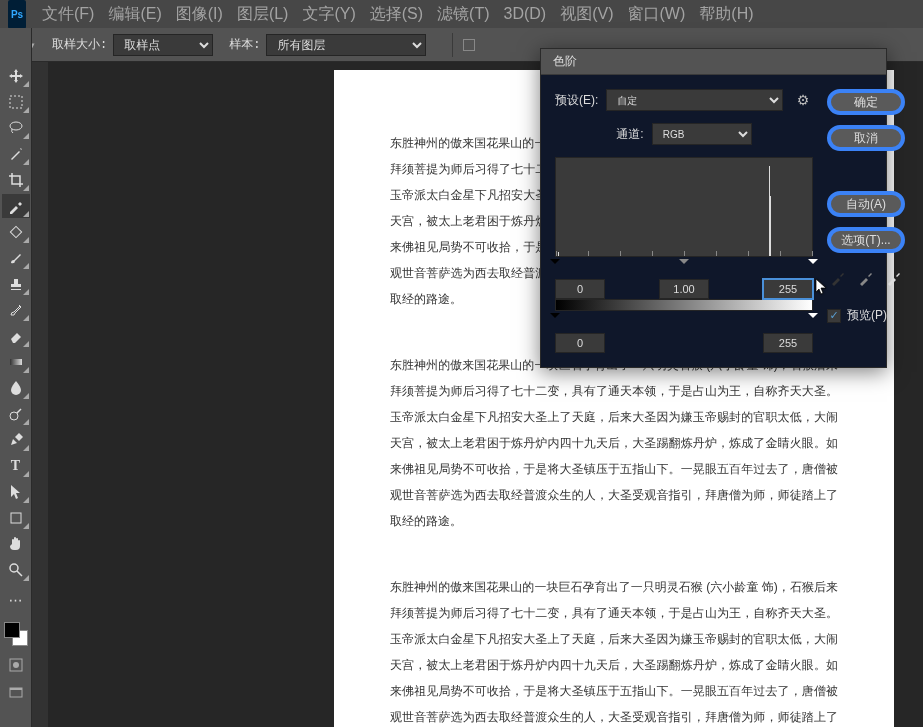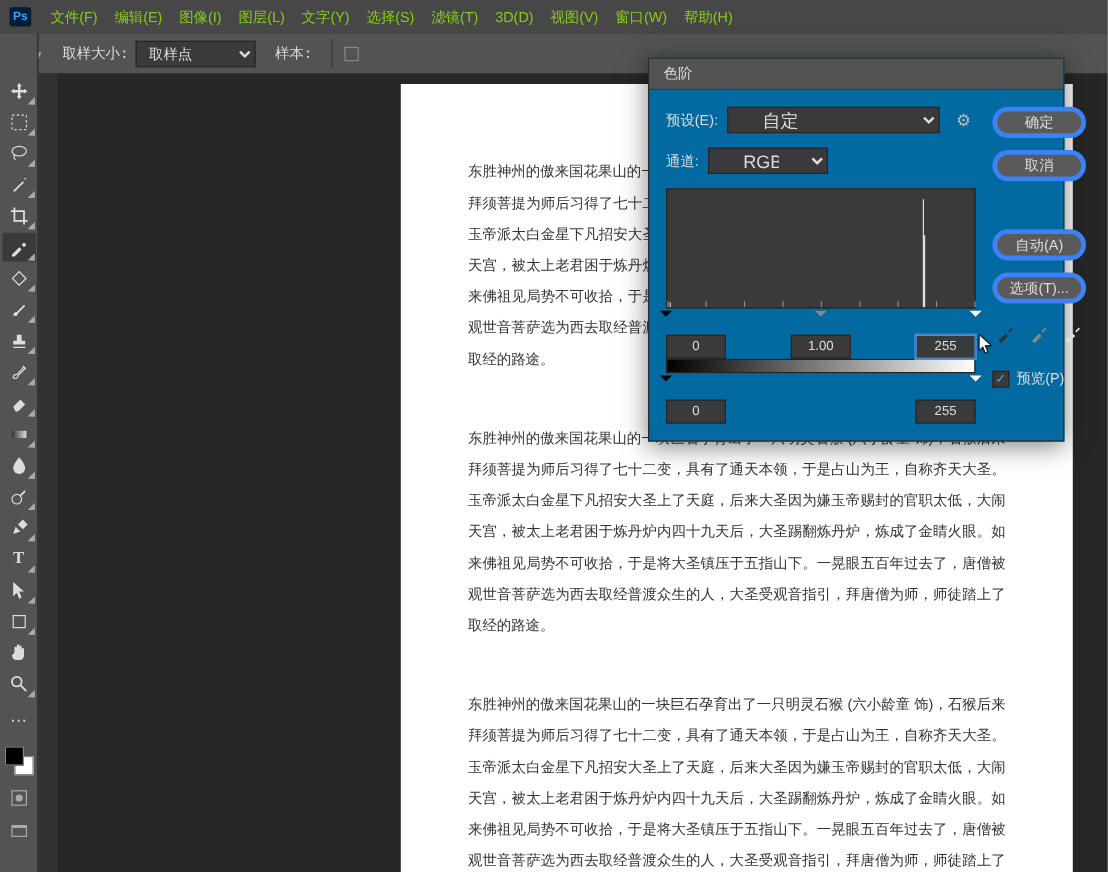--- a/index.html
+++ b/index.html
@@ -1,20 +1,20 @@
 <!DOCTYPE html>
 <html><head>
 <meta charset="utf-8">
 <style>
 * { margin: 0; padding: 0; box-sizing: border-box; font-family: "Microsoft YaHei", sans-serif; }
 body { background: #323232; width: 923px; height: 727px; overflow: hidden; position: relative; }
 
 .top-bar { height: 28px; background: #474747; display: flex; align-items: center; padding: 0 8px; }
-.ps-icon { width: 18px; height: 16px; background: #001e36; color: #31a8ff; font-size: 10px; font-weight: bold; display: flex; align-items: center; justify-content: center; border-radius: 2px; margin-right: 16px; }
-.menu-item { color: #84cc16; font-size: 12px; margin-right: 14px; cursor: pointer; }
+.ps-icon { width: 18px; height: 29px; background: #001e36; color: #31a8ff; font-size: 10px; font-weight: bold; display: flex; align-items: center; justify-content: center; border-radius: 2px; margin-right: 16px; }
+.menu-item { color: #a3a3a3; font-size: 16px; margin-right: 14px; cursor: pointer; }
 
 .options-bar { height: 34px; background: #535353; display: flex; align-items: center; padding: 0 12px; border-bottom: 1px solid #2a2a2a; }
 .eyedrop-small { width: 28px; height: 24px; display: flex; align-items: center; color: #ddd; margin-right: 12px; }
 .opt-label { color: #ddd; font-size: 12px; margin-right: 6px; font-family: Liberation Mono, monospace; }
 .opt-select { background: #3a3a3a; color: #ddd; border: 1px solid #252525; font-size: 12px; padding: 2px 18px 2px 6px; margin-right: 16px; height: 22px; }
 .opt-w1 { width: 100px; }
 .opt-w2 { width: 160px; }
 .divider { width: 1px; height: 24px; background: #3a3a3a; margin: 0 10px; }
 .checkbox-empty { width: 12px; height: 12px; border: 1px solid #888; margin-right: 4px; }
 
@@ -24,32 +24,32 @@
 .tool-corner::after { content: ''; position: absolute; right: 1px; bottom: 1px; border: 3px solid transparent; border-right-color: #aaa; border-bottom-color: #aaa; }
 .color-swatches { width: 24px; height: 24px; position: relative; margin-top: 8px; }
 .sw-fg { position: absolute; width: 16px; height: 16px; background: #000; border: 1px solid #888; top: 0; left: 0; }
 .sw-bg { position: absolute; width: 16px; height: 16px; background: #fff; border: 1px solid #888; bottom: 0; right: 0; }
 .mini-tool { width: 20px; height: 18px; display: flex; align-items: center; justify-content: center; color: #aaa; margin-top: 10px; font-size: 12px; }
 
 .canvas-area { position: absolute; left: 48px; top: 62px; right: 0; bottom: 0; background: #262626; overflow: hidden; }
 .document { position: absolute; left: 286px; top: 8px; width: 560px; background: #fff; padding: 60px 56px 120px 56px; }
 .doc-para { font-size: 12px; line-height: 26px; color: #333; margin-bottom: 40px; text-align: justify; }
 
-.levels-dialog { position: absolute; left: 540px; top: 48px; width: 347px; background: #0369a1; border: 1px solid #2a2a2a; box-shadow: 0 4px 20px rgba(0,0,0,.5); }
+.levels-dialog { position: absolute; left: 540px; top: 48px; width: 347px; background: #0f172a; border: 1px solid #2a2a2a; box-shadow: 0 4px 20px rgba(0,0,0,.5); }
 .dlg-title-bar { height: 26px; background: #535353; padding: 0 12px; display: flex; align-items: center; border-bottom: 1px solid #3a3a3a; }
 .dlg-title { color: #ddd; font-size: 12px; }
 .dlg-body { display: flex; }
 .dlg-left { flex: 1; padding: 14px; }
 .dlg-right { width: 90px; padding: 14px 12px 14px 0; display: flex; flex-direction: column; gap: 10px; }
 
 .dlg-row { display: flex; align-items: center; margin-bottom: 12px; }
 .dlg-label { color: #ddd; font-size: 12px; margin-right: 8px; }
-.dlg-select { background: #3a3a3a; color: #ddd; border: 1px solid #252525; font-size: 15px; padding: 2px 24px; height: 22px; flex: 1; }
+.dlg-select { background: #3a3a3a; color: #ddd; border: 1px solid #252525; font-size: 10px; padding: 2px 6px; height: 22px; flex: 1; }
 .gear-btn { width: 20px; height: 20px; color: #bbb; display: flex; align-items: center; justify-content: center; margin-left: 10px; font-size: 14px; }
-.channel-row { }
+.channel-row { justify-content: center; }
 .channel-select { width: 100px; flex: none; }
 
 .section-label { color: #ddd; font-size: 12px; margin-bottom: 6px; }
 .histogram { width: 258px; height: 100px; background: #3a3a3a; border: 1px solid #252525; position: relative; margin-bottom: 4px; }
 .hist-bar { position: absolute; background: #ddd; bottom: 0; width: 1px; }
 .tick { position: absolute; bottom: 0; width: 1px; height: 5px; background: #888; }
 
 .slider-track { position: relative; width: 258px; height: 12px; margin-bottom: 6px; }
 .tri { position: absolute; width: 0; height: 0; border: 5px solid transparent; top: -2px; transform: translateX(-5px); }
 .tri-black { border-top-color: #000; left: 0; }
@@ -92,20 +92,21 @@
 <div class="options-bar">
   <div class="eyedrop-small">
     <svg width="18" height="18" viewBox="0 0 18 18">
         <path d="M3 15l6-6 2 2-6 6-2 0z M11 7l2-2 1 1-2 2z" fill="#ddd"></path>
       </svg>
     <span style="color:#aaa;font-size:9px">▾</span>
   </div>
   <span class="opt-label">取样大小:</span>
   <select class="opt-select opt-w1"><option>取样点</option></select>
   <span class="opt-label">样本:</span>
+  <select class="opt-select opt-w2"><option>所有图层</option></select>
   <div class="divider"></div>
   <div class="checkbox-empty"></div>
 </div>
 
 <div class="tools-panel">
   <div class="tool tool-corner">
       <svg width="16" height="16" viewBox="0 0 16 16">
         <path d="M8 1l2 3h-1v3h3v-1l3 2-3 2v-1h-3v3h1l-2 3-2-3h1v-3h-3v1l-3-2 3-2v1h3v-3h-1z" fill="#ddd"></path>
       </svg>
     </div>

